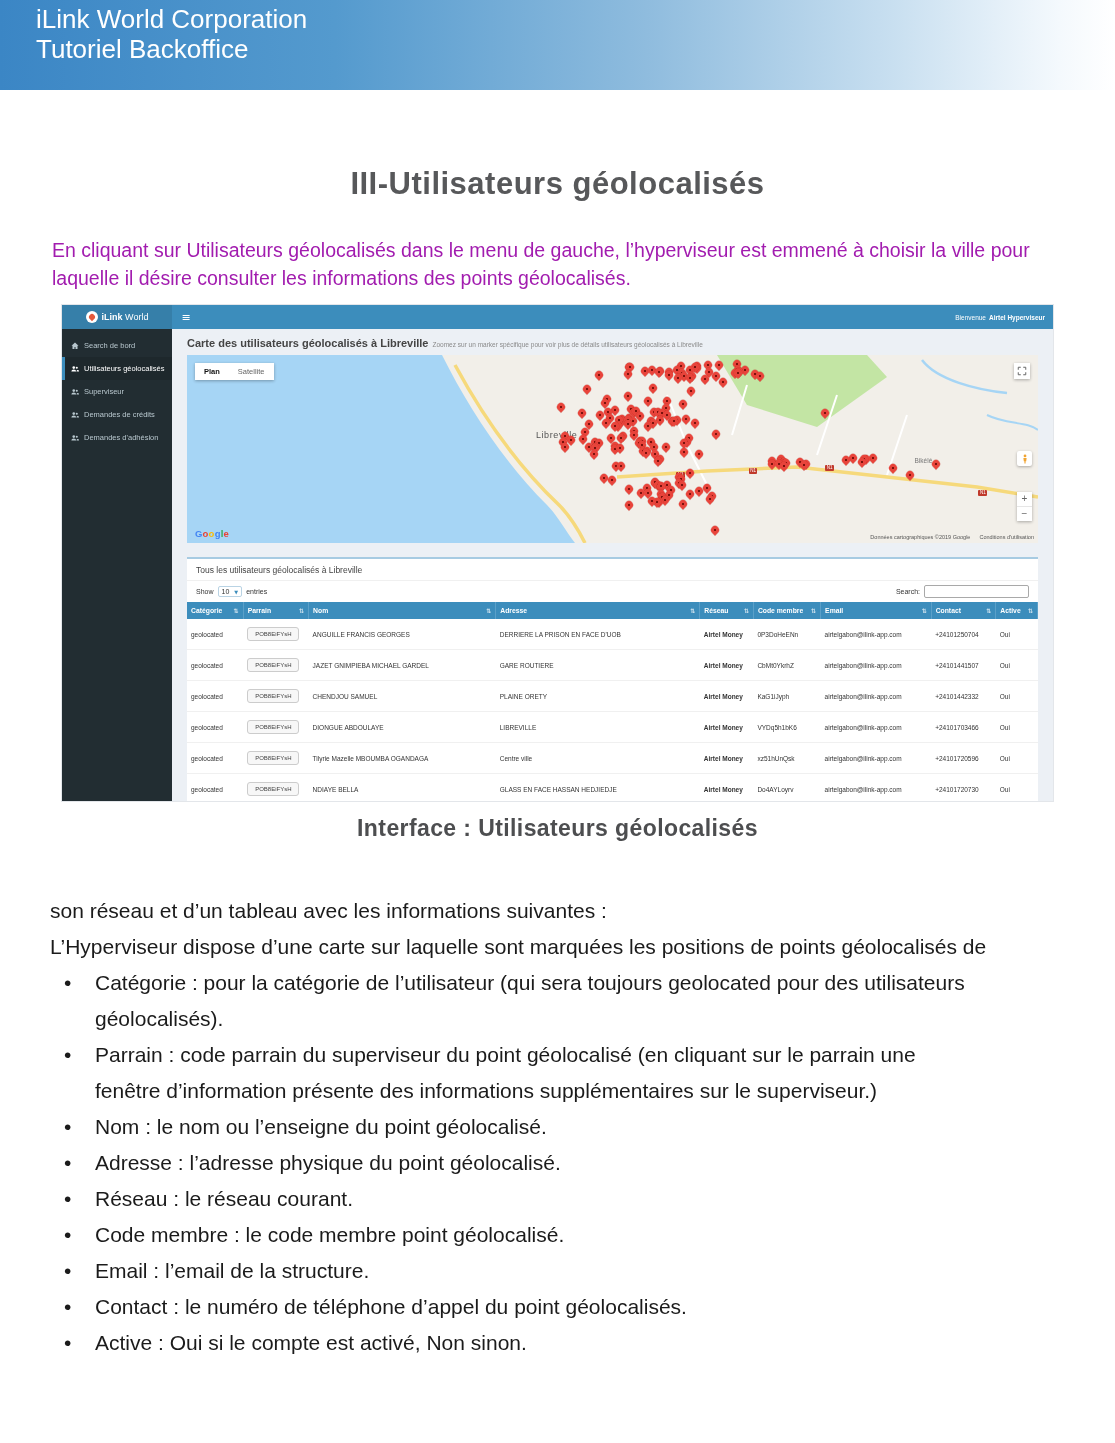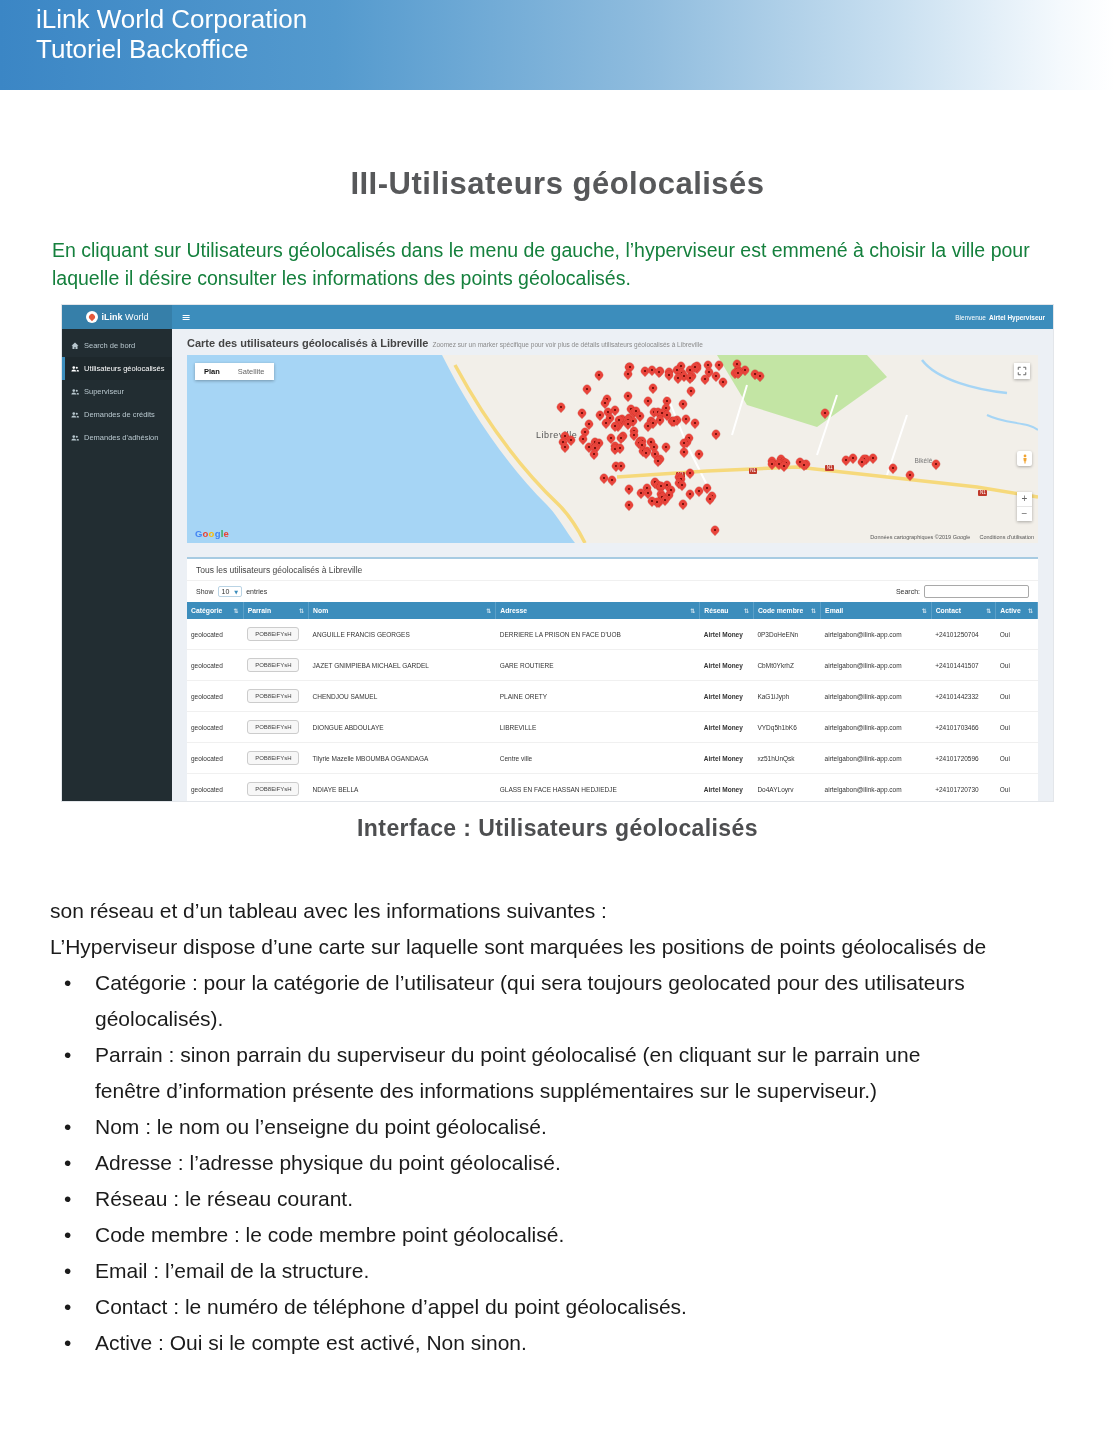--- a/index.html
+++ b/index.html
@@ -6,21 +6,21 @@
   .page{position:relative;width:1115px;height:1443px;background:#fff;overflow:hidden;
         font-family:"Liberation Sans",sans-serif;}
   
   .doc-header{position:absolute;top:0;left:0;right:0;height:90px;box-sizing:border-box;
     background:linear-gradient(90deg,#3b86c5 0%,#549ace 30%,#8fbcde 58%,#c8dff0 80%,#f4f9fd 95%,#fff 100%);
     color:#fff;padding:4px 0 0 36px;}
   .doc-header .l1{font-size:26px;line-height:30px;}
   .doc-header .l2{font-size:26px;line-height:30px;}
   .doc-title{position:absolute;top:166px;left:0;width:100%;text-align:center;
     font-size:31px;font-weight:bold;color:#57585a;letter-spacing:.5px;}
-  .intro{position:absolute;top:236px;left:52px;width:1005px;font-size:19.5px;line-height:28px;color:#15803d;}
+  .intro{position:absolute;top:236px;left:52px;width:1005px;font-size:19.5px;line-height:28px;color:#a21caf;}
   
   .shot{position:absolute;top:305px;left:62px;width:991px;height:496px;background:#ecf0f5;
     overflow:hidden;box-shadow:0 0 0 1px #e3e6ea;}
   .topbar{position:absolute;top:0;left:0;right:0;height:24px;background:#3c8dbc;display:flex;color:#fff;}
   .logo{width:110px;background:#367fa9;display:flex;align-items:center;justify-content:center;gap:4px;font-size:9px;}
   .logo-icon{width:12px;height:12px;border-radius:50%;background:#fff;display:flex;align-items:center;justify-content:center;}
   .logo-pin{width:6px;height:6px;border-radius:50% 50% 50% 0;background:#e4593c;transform:rotate(-45deg);}
   .burger{width:28px;display:flex;align-items:center;justify-content:center;
     font-family:"DejaVu Sans",sans-serif;font-size:11px;cursor:pointer;}
   .welcome{margin-left:auto;display:flex;align-items:center;gap:3px;padding-right:8px;font-size:6.5px;}
@@ -524,21 +524,21 @@
   <div class="docbody" id="docbody">
     <div class="line">son réseau et d’un tableau avec les informations suivantes :</div>
     <div class="line">L’Hyperviseur dispose d’une carte sur laquelle sont marquées les positions de points géolocalisés de</div>
     <div id="bullets">
         <div class="brow">
           <span class="dot">•</span>
           <span>Catégorie : pour la catégorie de l’utilisateur (qui sera toujours geolocated pour des utilisateurs géolocalisés).</span>
         </div>
         <div class="brow">
           <span class="dot">•</span>
-          <span>Parrain : sinon parrain du superviseur du point géolocalisé (en cliquant sur le parrain une</span>
+          <span>Parrain : code parrain du superviseur du point géolocalisé (en cliquant sur le parrain une</span>
         </div>
         <div class="brow cont">
           <span class="dot">•</span>
           <span>fenêtre d’information présente des informations supplémentaires sur le superviseur.)</span>
         </div>
         <div class="brow">
           <span class="dot">•</span>
           <span>Nom : le nom ou l’enseigne du point géolocalisé.</span>
         </div>
         <div class="brow">

